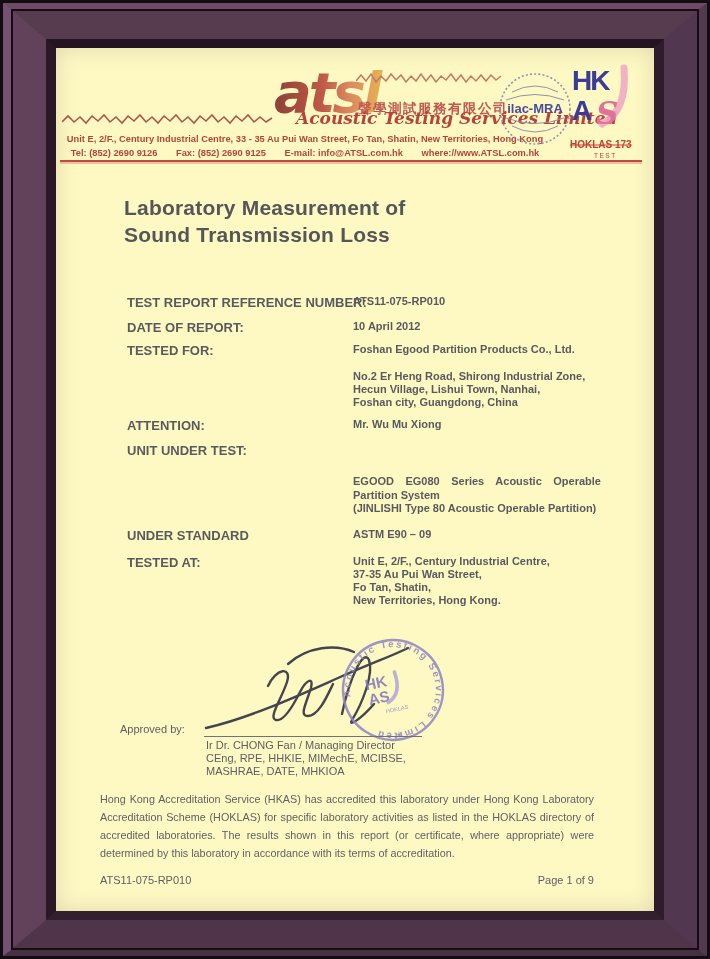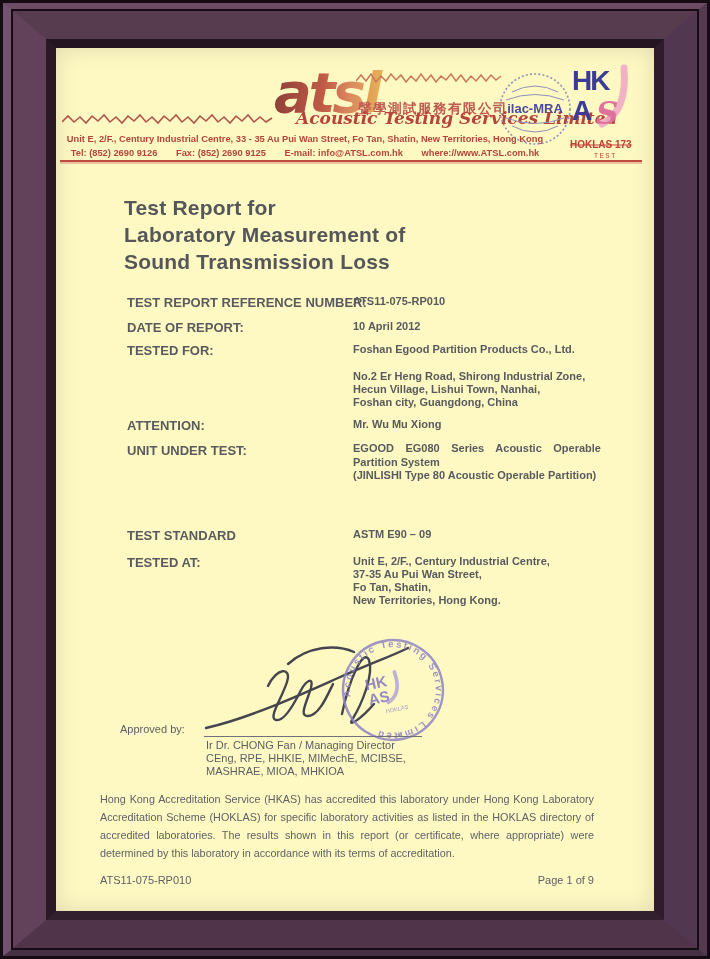--- a/index.html
+++ b/index.html
@@ -18,21 +18,21 @@
   .cn-name{font-size:13.5px;font-weight:bold;letter-spacing:1.5px;color:#c05a50;margin-top:12px;}
   .en-name{font-family:"DejaVu Serif",serif;font-style:italic;font-weight:bold;font-size:17px;color:#b5453c;}
   .addr{width:490px;left:4px;text-align:center;font-size:9.3px;font-weight:600;color:#b5453c;}
   .contacts span{display:inline-block;margin:0 8px;}
   .rule{left:4px;top:112px;width:582px;height:2px;background:#bf4a3e;box-shadow:0 2px 0 rgba(222,150,130,.55);}
   
   .title{left:68px;top:146px;font-size:21px;font-weight:bold;color:#55565a;line-height:27px;letter-spacing:.2px;}
   
   .lbl{left:71px;font-size:13px;font-weight:bold;white-space:nowrap;}
   .val{left:297px;font-size:11px;font-weight:bold;white-space:nowrap;}
-  .valblock{left:297px;width:248px;font-size:11px;font-weight:bold;line-height:13.5px;text-align:justify;white-space:normal;}
+  .valblock{left:297px;width:248px;font-size:11px;font-weight:bold;line-height:13.5px;text-align:justify;white-space:normal;margin-top:33px;}
   .addrline{left:297px;font-size:11px;font-weight:bold;white-space:nowrap;}
   
   .plain{font-size:11px;color:#5d5e64;white-space:nowrap;}
   .sigline{left:148px;top:688px;width:218px;border-top:1.5px solid #70717a;}
   .stamp{left:281px;top:586px;width:112px;height:112px;transform:rotate(-12deg);opacity:.85;}
   
   .footpara{left:44px;top:742px;width:494px;font-size:10.8px;line-height:18px;text-align:justify;color:#606166;}
   .footrow{left:44px;top:826px;width:494px;font-size:11px;color:#5d5e64;}
   .footrow .pg{float:right;}
 </style>
@@ -91,21 +91,20 @@
         <svg class="abs" style="left:512px;top:14px" width="72" height="104" viewBox="0 0 72 104">
           <path d="M56,6 C58,30 54,52 34,62" fill="none" stroke="#f0aac4" stroke-width="7" stroke-linecap="round" opacity="0.9"></path>
           <text x="4" y="28" font-family="Liberation Sans, sans-serif" font-size="28" font-weight="bold" letter-spacing="-2" fill="#3b3b9a">HK</text>
           <text x="4" y="58" font-family="Liberation Sans, sans-serif" font-size="28" font-weight="bold" fill="#3b3b9a">A</text>
           <text x="28" y="62" font-family="DejaVu Serif, serif" font-style="italic" font-size="31" font-weight="bold" fill="#e0719c">S</text>
           <text x="2" y="86" font-family="Liberation Sans, sans-serif" font-size="10" font-weight="bold" fill="#c24038" text-decoration="line-through">HOKLAS 173</text>
           <text x="26" y="96" font-family="Liberation Sans, sans-serif" font-size="6.5" letter-spacing="1.5" fill="#c24038">TEST</text>
         </svg>
 
         <div class="abs title">
-          <div>Test Report for</div>
           <div>Laboratory Measurement of</div>
           <div>Sound Transmission Loss</div>
         </div>
 
         <div class="abs lbl" style="top:247px">TEST REPORT REFERENCE NUMBER:</div>
         <div class="abs val" style="top:247px">ATS11-075-RP010</div>
 
         <div class="abs lbl" style="top:272px">DATE OF REPORT:</div>
         <div class="abs val" style="top:272px">10 April 2012</div>
 
@@ -115,21 +114,21 @@
         <div class="abs addrline" style="top:335px">Hecun Village, Lishui Town, Nanhai,</div>
         <div class="abs addrline" style="top:348px">Foshan city, Guangdong, China</div>
 
         <div class="abs lbl" style="top:370px">ATTENTION:</div>
         <div class="abs val" style="top:370px">Mr. Wu Mu Xiong</div>
 
         <div class="abs lbl" style="top:395px">UNIT UNDER TEST:</div>
         <div class="abs valblock" style="top:394px">EGOOD EG080 Series Acoustic Operable Partition System</div>
         <div class="abs valblock" style="top:421px">(JINLISHI Type 80 Acoustic Operable Partition)</div>
 
-        <div class="abs lbl" style="top:480px">TEST STANDARD</div>
+        <div class="abs lbl" style="top:480px">UNDER STANDARD</div>
         <div class="abs val" style="top:480px">ASTM E90 – 09</div>
 
         <div class="abs lbl" style="top:507px">TESTED AT:</div>
         <div class="abs addrline" style="top:507px">Unit E, 2/F., Century Industrial Centre,</div>
         <div class="abs addrline" style="top:520px">37-35 Au Pui Wan Street,</div>
         <div class="abs addrline" style="top:533px">Fo Tan, Shatin,</div>
         <div class="abs addrline" style="top:546px">New Territories, Hong Kong.</div>
 
         <svg class="abs" style="left:146px;top:590px" width="214" height="98" viewBox="0 0 214 98">
           <g fill="none" stroke="#44454f" stroke-width="2.4" stroke-linecap="round">
@@ -152,21 +151,21 @@
           <text x="40" y="50" text-anchor="middle" font-family="Liberation Sans, sans-serif" font-size="15" font-weight="bold" fill="#8276bc">HK</text>
           <text x="40" y="65" text-anchor="middle" font-family="Liberation Sans, sans-serif" font-size="15" font-weight="bold" fill="#8276bc">AS</text>
           <path d="M60,38 C62,52 58,62 48,66" fill="none" stroke="#b3a6d8" stroke-width="3.6" stroke-linecap="round"></path>
           <text x="55" y="76" text-anchor="middle" font-family="Liberation Sans, sans-serif" font-size="5.5" fill="#8f84c4">HOKLAS</text>
         </svg>
 
         <div class="abs plain" style="left:64px;top:675px">Approved by:</div>
         <div class="abs sigline"></div>
         <div class="abs plain" style="left:150px;top:691px">Ir Dr. CHONG Fan / Managing Director</div>
         <div class="abs plain" style="left:150px;top:704px">CEng, RPE, HHKIE, MIMechE, MCIBSE,</div>
-        <div class="abs plain" style="left:150px;top:717px">MASHRAE, MIOA, MHKIOA</div>
+        <div class="abs plain" style="left:150px;top:717px">MASHRAE, DATE, MHKIOA</div>
 
         <div class="abs footpara">Hong Kong Accreditation Service (HKAS) has accredited this laboratory under Hong Kong Laboratory Accreditation Scheme (HOKLAS) for specific laboratory activities as listed in the HOKLAS directory of accredited laboratories. The results shown in this report (or certificate, where appropriate) were determined by this laboratory in accordance with its terms of accreditation.</div>
         <div class="abs footrow">
           <span class="pg">Page 1 of 9</span>
           <span>ATS11-075-RP010</span>
         </div>
 
       </div>
      </div>
     </div>

